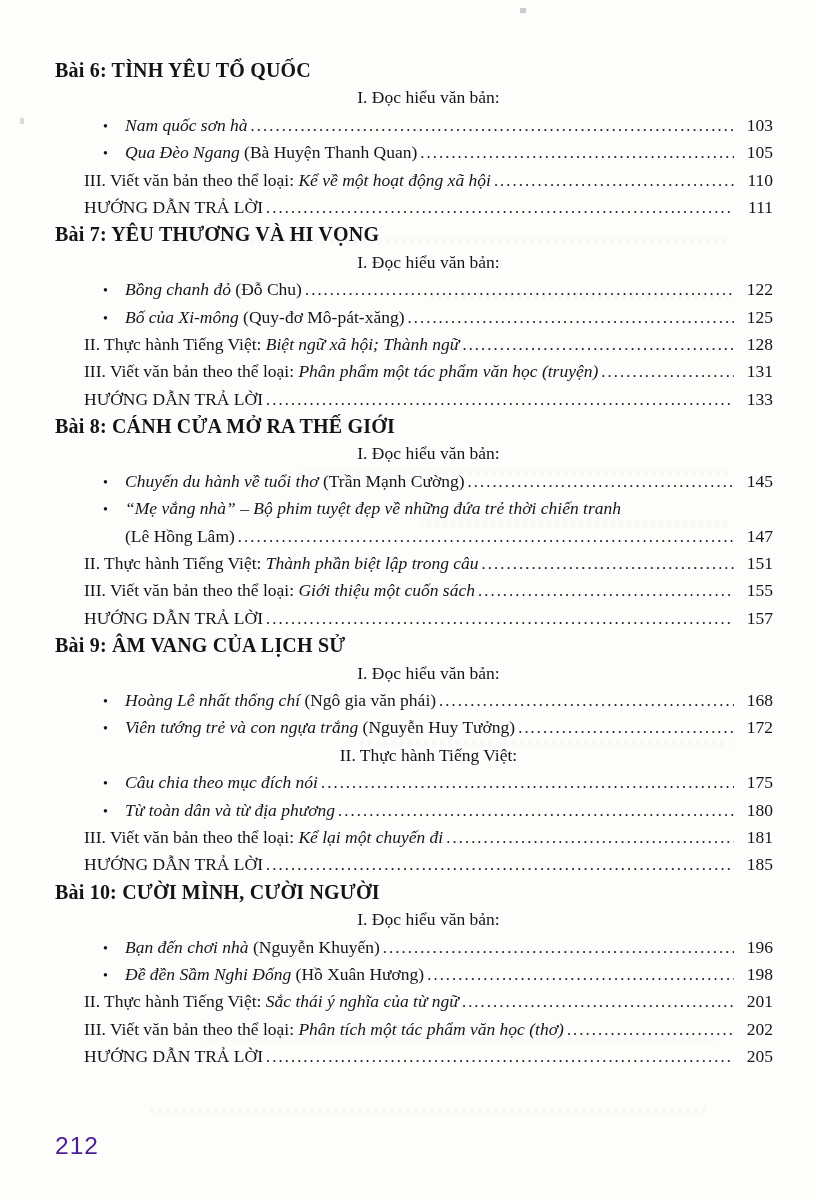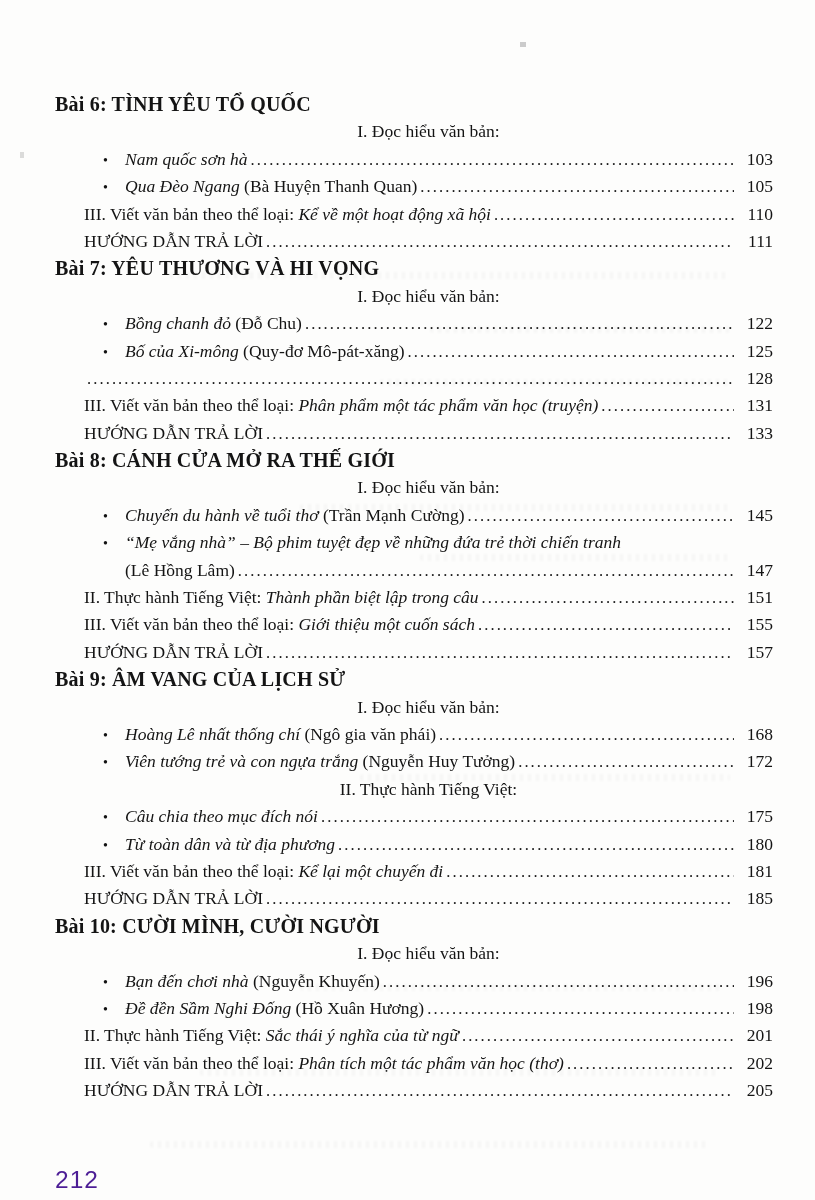--- a/index.html
+++ b/index.html
@@ -2,21 +2,21 @@
 <html lang="vi"><head>
 <meta charset="utf-8">
 <style>
   html,body{margin:0;padding:0;}
   body{
     width:815px;height:1200px;position:relative;overflow:hidden;
     background:#fdfdfc;
     font-family:"Liberation Serif","DejaVu Serif",serif;
     color:#141414;
   }
-  .page{position:absolute;inset:0;margin-top:34px;}
+  .page{position:absolute;inset:0;}
   
   .toc{position:absolute;left:55px;right:42px;top:57px;}
   .row{
     display:flex;align-items:baseline;
     height:27.4px;line-height:27.4px;
     font-size:17.5px;white-space:nowrap;
   }
   .row.header{font-weight:bold;font-size:20px;letter-spacing:.2px;}
   .lvl1{padding-left:29px;justify-content:center;}
   .lvl2{padding-left:48px;}
@@ -107,20 +107,21 @@
         <span class="leader"></span>
         <span class="pagenum">122</span>
       </div>
       <div class="row lvl2">
         <span class="bullet">•</span>
         <span class="txt"><span class="seg it">Bố của Xi-mông</span><span class="seg"> (Quy-đơ Mô-pát-xăng)</span></span>
         <span class="leader"></span>
         <span class="pagenum">125</span>
       </div>
       <div class="row lvl1">
+        <span class="txt"><span class="seg">II. Thực hành Tiếng Việt: </span><span class="seg it">Biệt ngữ xã hội; Thành ngữ</span></span>
         <span class="leader"></span>
         <span class="pagenum">128</span>
       </div>
       <div class="row lvl1">
         <span class="txt"><span class="seg">III. Viết văn bản theo thể loại: </span><span class="seg it">Phân phẩm một tác phẩm văn học (truyện)</span></span>
         <span class="leader"></span>
         <span class="pagenum">131</span>
       </div>
       <div class="row lvl1">
         <span class="txt"><span class="seg">HƯỚNG DẪN TRẢ LỜI</span></span>

